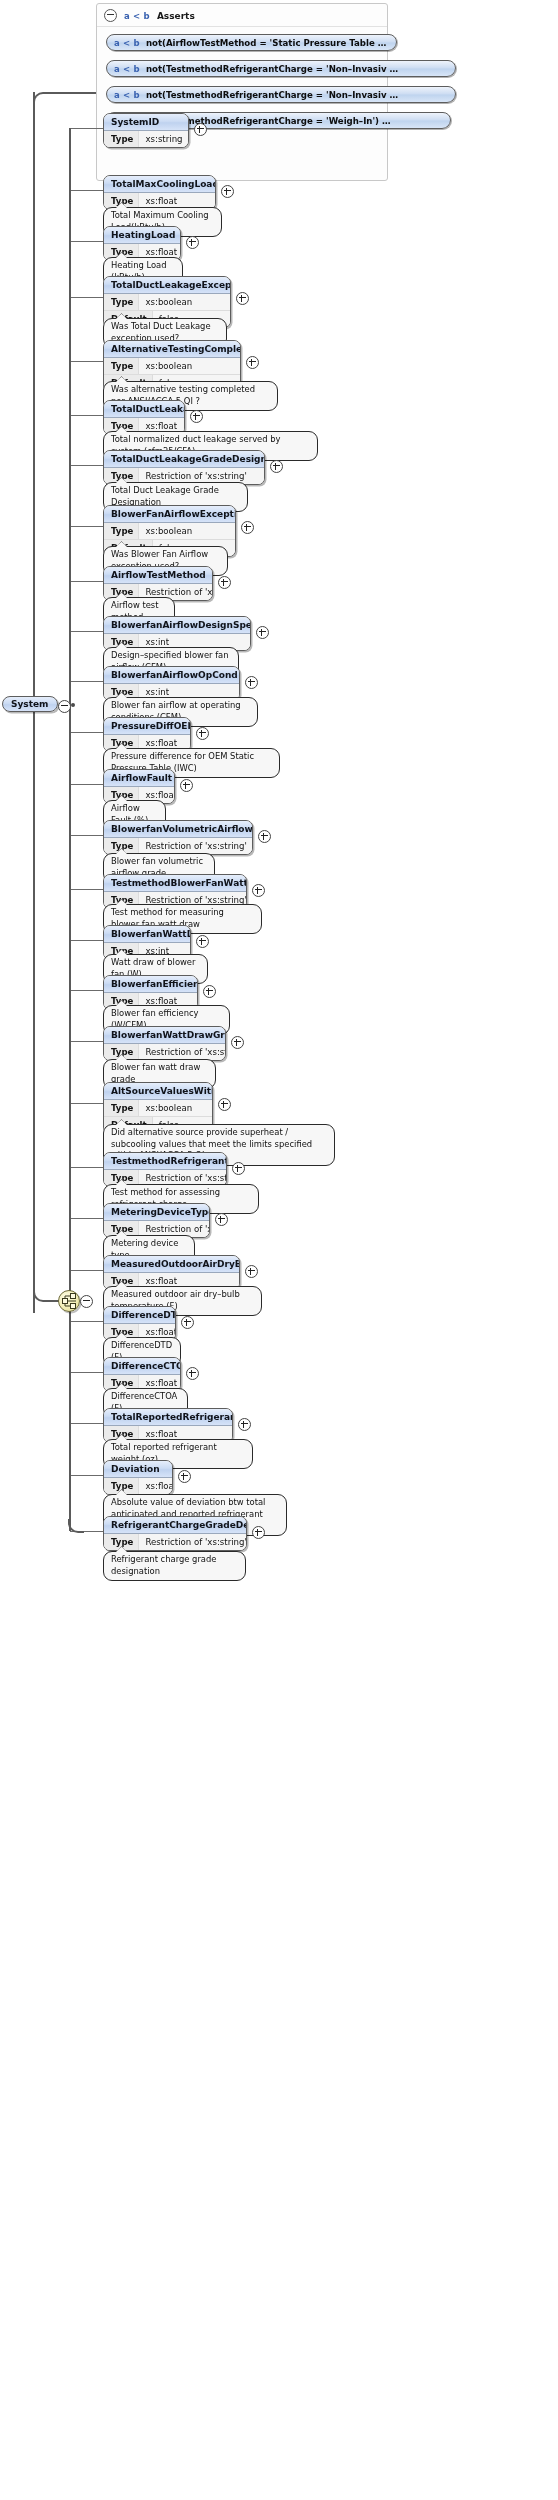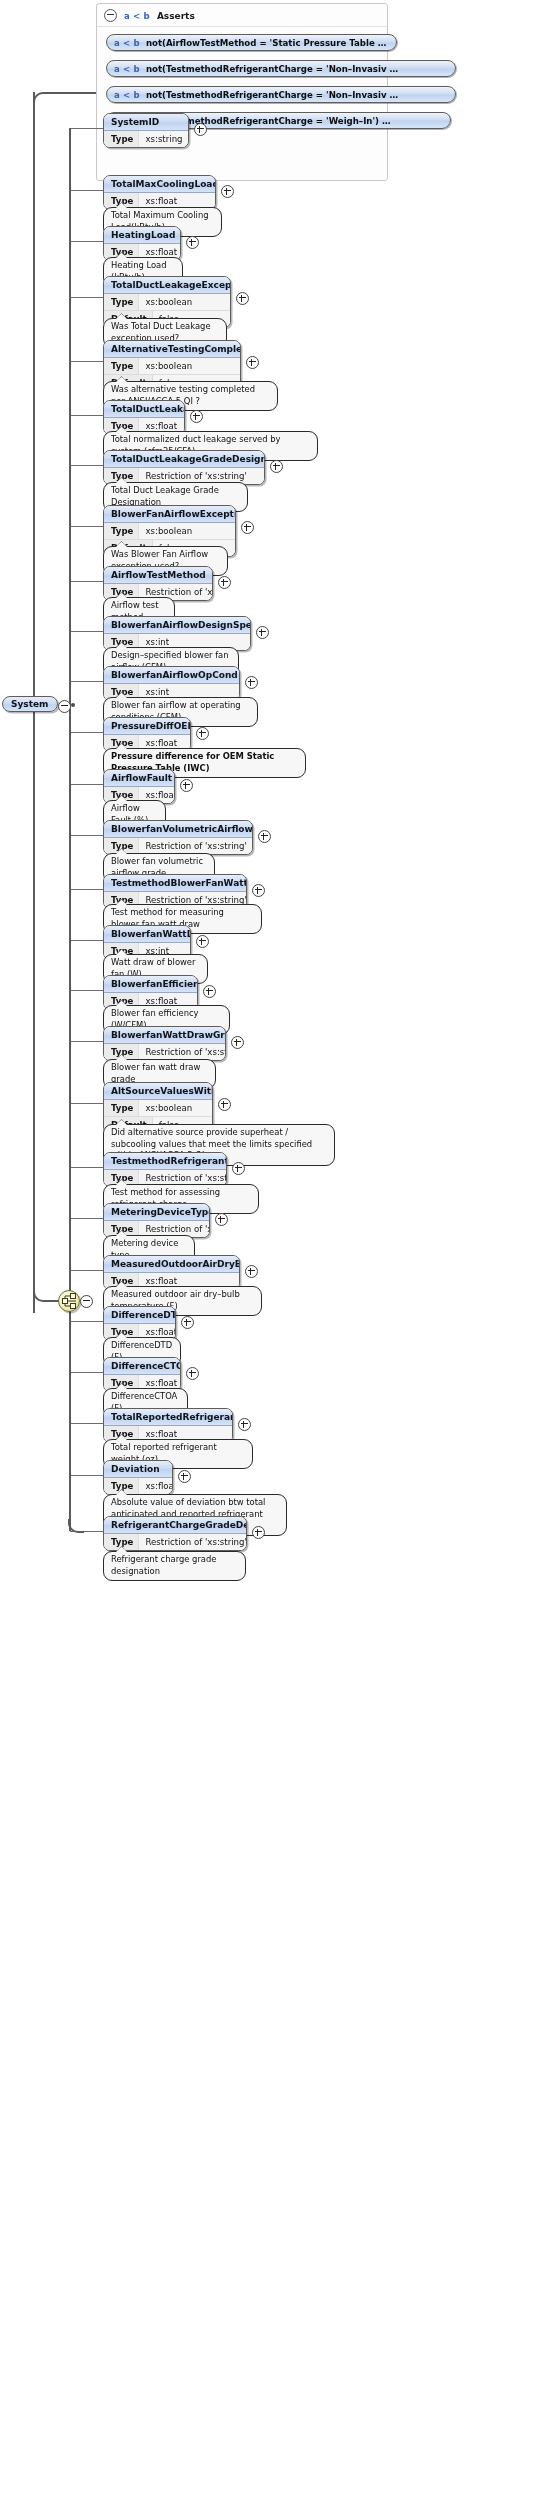--- a/index.html
+++ b/index.html
@@ -299,21 +299,21 @@
     <div class="doc" style="left: 103px; top: 697px; width: 155px; min-height: 14px;"><div class="tail"></div><span>Blower fan airflow at operating conditions (CFM)</span></div>
     <div class="node" style="left: 103px; top: 717px; width: 88px;">
       <div class="node-name">PressureDiffOEM</div>
       <div class="node-row">
         <div class="node-key">Type</div>
         <div class="node-val">xs:float</div>
       </div>
     </div>
     <div class="node-toggle plus" style="left: 196px; top: 727px;"></div>
     <div class="hline" style="left: 70px; top: 732px; width: 33px;"></div>
-    <div class="doc" style="left: 103px; top: 748px; width: 203px; min-height: 14px; font-weight: bold;"><div class="tail"></div><span>Pressure difference for OEM Static Pressure Table (IWC)</span></div>
+    <div class="doc" style="left: 103px; top: 748px; width: 177px; min-height: 14px;"><div class="tail"></div><span>Pressure difference for OEM Static Pressure Table (IWC)</span></div>
     <div class="node" style="left: 103px; top: 769px; width: 72px;">
       <div class="node-name">AirflowFault</div>
       <div class="node-row">
         <div class="node-key">Type</div>
         <div class="node-val">xs:float</div>
       </div>
     </div>
     <div class="node-toggle plus" style="left: 180px; top: 779px;"></div>
     <div class="hline" style="left: 70px; top: 784px; width: 33px;"></div>
     <div class="doc" style="left: 103px; top: 800px; width: 63px; min-height: 14px;"><div class="tail"></div><span>Airflow Fault (%)</span></div>

